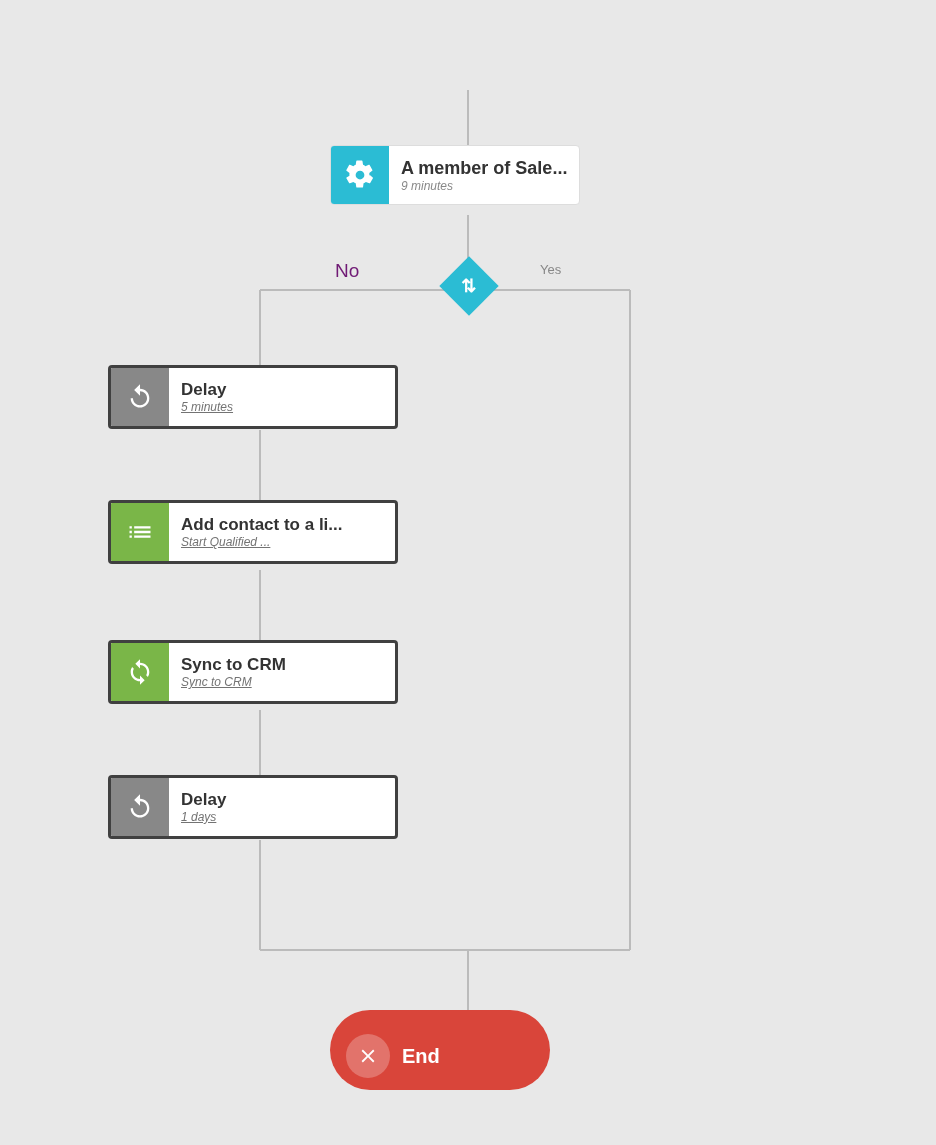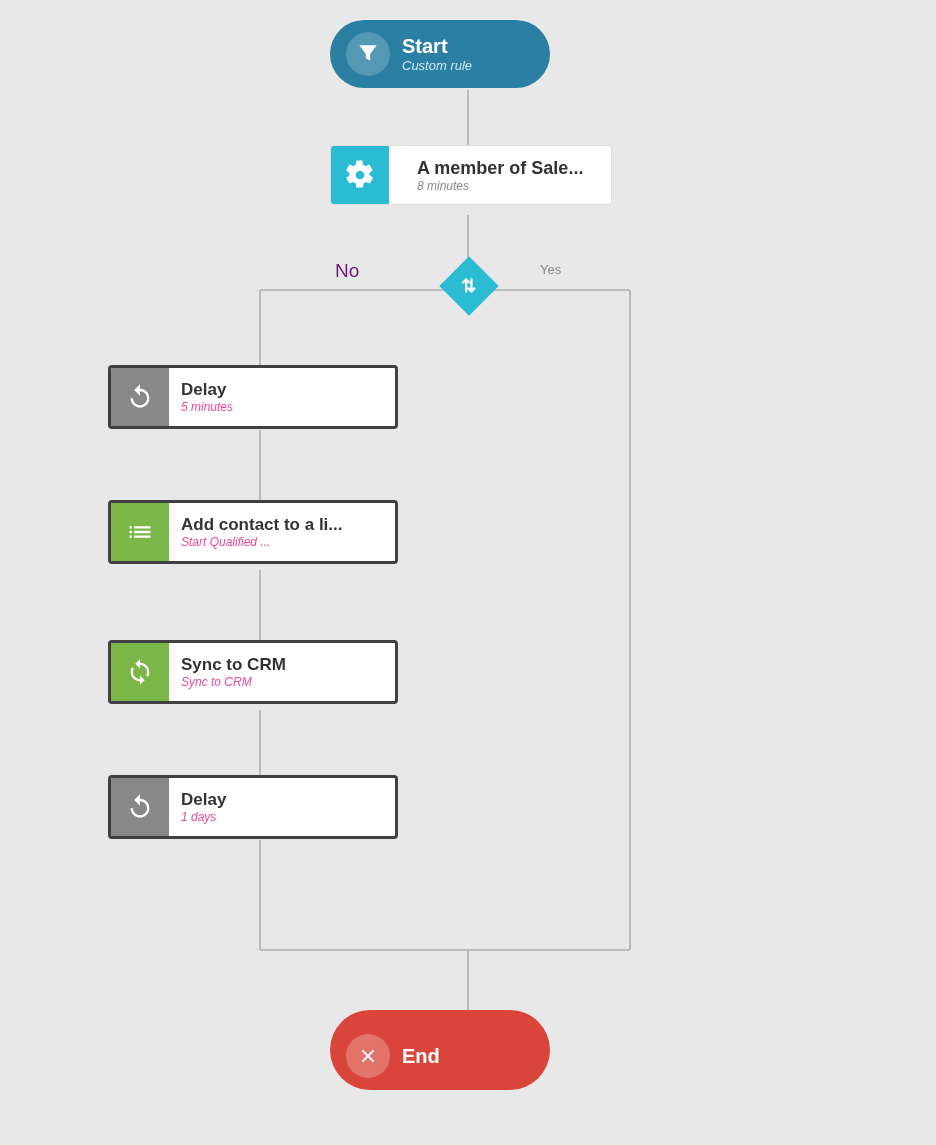--- a/index.html
+++ b/index.html
@@ -61,21 +61,21 @@
       width: 58px;
       min-height: 58px;
       display: flex;
       align-items: center;
       justify-content: center;
       font-size: 26px;
       color: white;
       flex-shrink: 0;
     }
     .condition-node .node-text {
-      padding: 8px 28px;
+      padding: 8px 12px;
     }
     .condition-node .node-text .title {
       font-size: 18px;
       font-weight: bold;
       color: #333;
     }
     .condition-node .node-text .subtitle {
       font-size: 12px;
       color: #888;
       font-style: italic;
@@ -107,22 +107,23 @@
     .action-node .node-text {
       padding: 8px 12px;
     }
     .action-node .node-text .title {
       font-size: 17px;
       font-weight: bold;
       color: #333;
     }
     .action-node .node-text .subtitle {
       font-size: 12px;
-      color: #ec4899;
+      color: #737373;
       font-style: italic;
+      text-decoration: underline;
     }
 
     
     .end-node {
       background: #d9453a;
       border-radius: 50px;
       display: flex;
       align-items: center;
       padding: 24px 40px 12px 16px;
       gap: 12px;
@@ -188,44 +189,31 @@
 
     <line x1="260" y1="710" x2="260" y2="775" stroke="#bbb" stroke-width="2"></line>
 
     <line x1="260" y1="840" x2="260" y2="950" stroke="#bbb" stroke-width="2"></line>
 
     <line x1="260" y1="950" x2="630" y2="950" stroke="#bbb" stroke-width="2"></line>
 
     <line x1="468" y1="950" x2="468" y2="1010" stroke="#bbb" stroke-width="2"></line>
   </svg>
 
-  <div class="node-absolute" style="left: 330px; top: 20px;">
-    <div class="start-node">
-      <div class="icon-circle">
-        <svg width="26" height="26" viewBox="0 0 24 24" fill="white">
-          <path d="M4 4h16l-6 8v6l-4-2v-4z"></path>
-        </svg>
-      </div>
-      <div class="node-text">
-        <div class="title">Start</div>
-        <div class="subtitle">Custom rule</div>
-      </div>
-    </div>
-  </div>
 
   <div class="node-absolute" style="left: 330px; top: 145px;">
     <div class="condition-node">
       <div class="icon-box">
         <svg width="30" height="30" viewBox="0 0 24 24" fill="white">
           <path d="M12 15.5A3.5 3.5 0 018.5 12 3.5 3.5 0 0112 8.5a3.5 3.5 0 013.5 3.5 3.5 3.5 0 01-3.5 3.5m7.43-2.92c.04-.36.07-.74.07-1.08s-.03-.73-.07-1.08l2.33-1.82c.21-.16.27-.45.14-.69l-2.2-3.82c-.14-.25-.42-.33-.67-.25l-2.75 1.1c-.57-.44-1.18-.81-1.86-1.09l-.42-2.93c-.04-.26-.26-.45-.52-.45H9.52c-.26 0-.48.19-.52.45l-.42 2.93c-.68.28-1.3.65-1.86 1.09l-2.75-1.1c-.25-.09-.53 0-.67.25l-2.2 3.82c-.14.23-.08.53.14.69l2.33 1.82c-.04.35-.07.72-.07 1.08s.03.73.07 1.08L1.24 13.9c-.21.16-.27.45-.14.69l2.2 3.82c.14.25.42.33.67.25l2.75-1.1c.57.44 1.18.81 1.86 1.09l.42 2.93c.04.26.26.45.52.45h4.4c.26 0 .48-.19.52-.45l.42-2.93c.68-.28 1.3-.65 1.86-1.09l2.75 1.1c.25.09.53 0 .67-.25l2.2-3.82c.14-.24.08-.53-.14-.69l-2.33-1.82z"></path>
         </svg>
       </div>
       <div class="node-text">
         <div class="title">A member of Sale...</div>
-        <div class="subtitle">8 minutes</div>
+        <div class="subtitle">9 minutes</div>
       </div>
     </div>
   </div>
 
   <div class="node-absolute" style="left: 335px; top: 260px;">
     <span style="font-size:19px; color:#701a75;">No</span>
   </div>
   <div class="node-absolute" style="left: 540px; top: 260px;">
     <span style="font-size:13px; color:#888;margin-top:13px;">Yes</span>
   </div>

